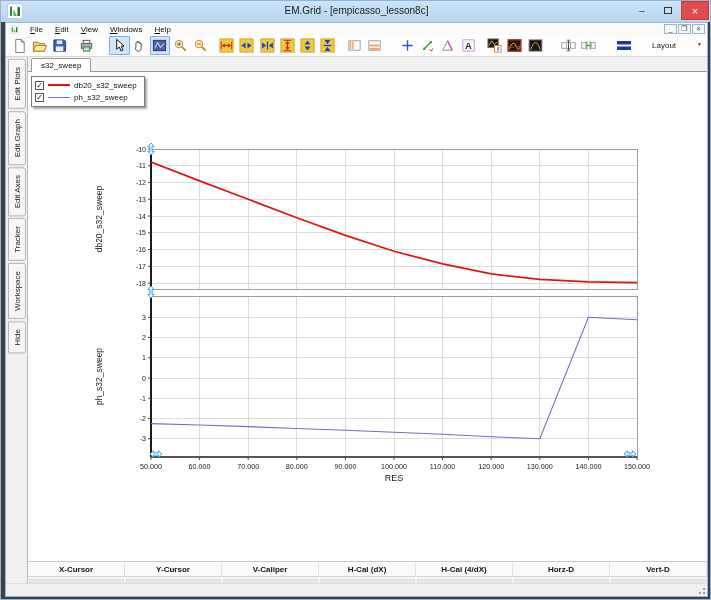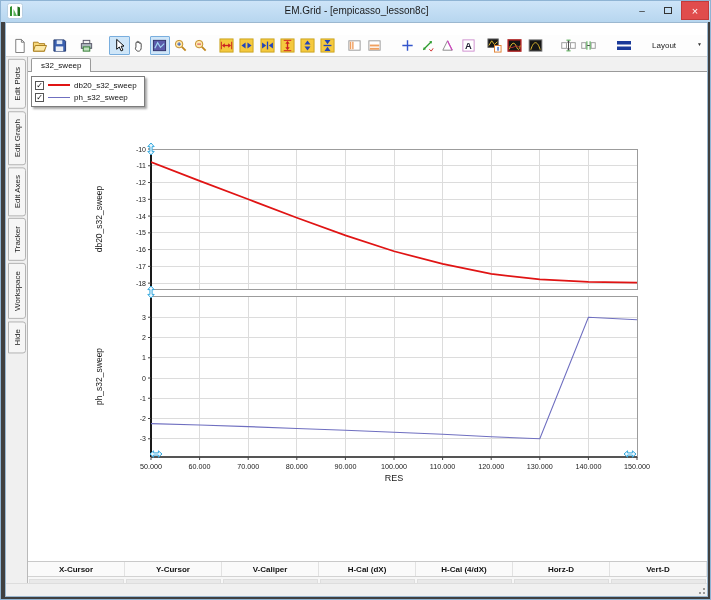--- a/index.html
+++ b/index.html
@@ -103,20 +103,40 @@
     <div class="title-text">EM.Grid - [empicasso_lesson8c]</div>
     <div class="cap-btn btn-min">–</div>
     <div class="cap-btn btn-max">
         <span class="max-box"></span>
       </div>
     <div class="cap-btn btn-close">×</div>
   </div>
 
   <div class="app-frame">
 
+    <div class="menubar">
+      <svg class="menu-logo" viewBox="0 0 16 16">
+        <rect x="0.5" y="0.5" width="15" height="15" rx="2" fill="#fff" stroke="#cfcfcf"></rect>
+        <path d="M3 13 V4 l2-1 v10 z" fill="#2f8f2f"></path>
+        <path d="M6.5 13 L6.5 6 L10 13 z" fill="#57b357"></path>
+        <path d="M10.5 13 V3.5 l2.5 1 V13 z" fill="#1f6f1f"></path>
+      </svg>
+      <div id="menu-items" style="display: flex;">
+          <span class="menu-item">File</span>
+          <span class="menu-item">Edit</span>
+          <span class="menu-item">View</span>
+          <span class="menu-item">Windows</span>
+          <span class="menu-item">Help</span>
+        </div>
+      <div class="mdi-btns">
+        <div class="mdi-btn">_</div>
+        <div class="mdi-btn">❐</div>
+        <div class="mdi-btn">×</div>
+      </div>
+    </div>
 
     <div class="toolbar">
       <span class="tbtn">
           <svg viewBox="0 0 16 16">
             <path d="M4 1.5h6l3 3v11H4z" fill="#fff" stroke="#777"></path>
             <path d="M10 1.5v3h3" fill="none" stroke="#777"></path>
           </svg>
         </span>
       <span class="tbtn">
           <svg viewBox="0 0 16 16">

